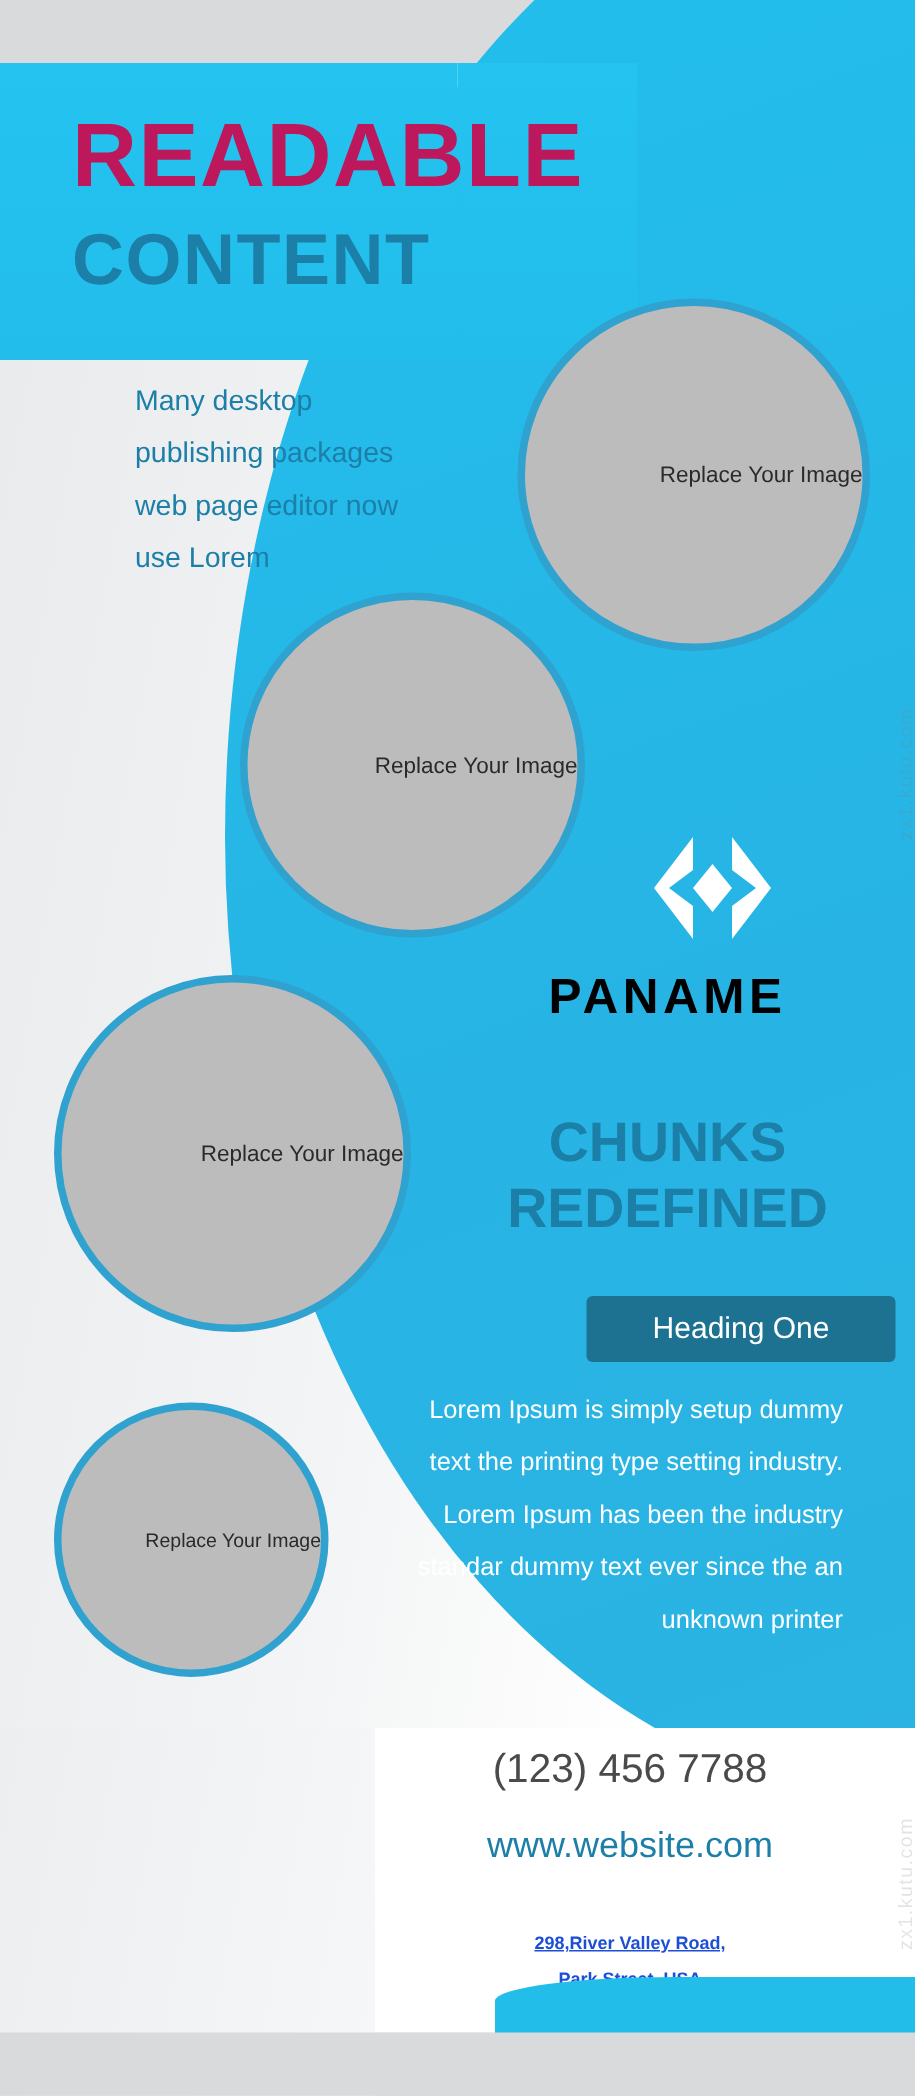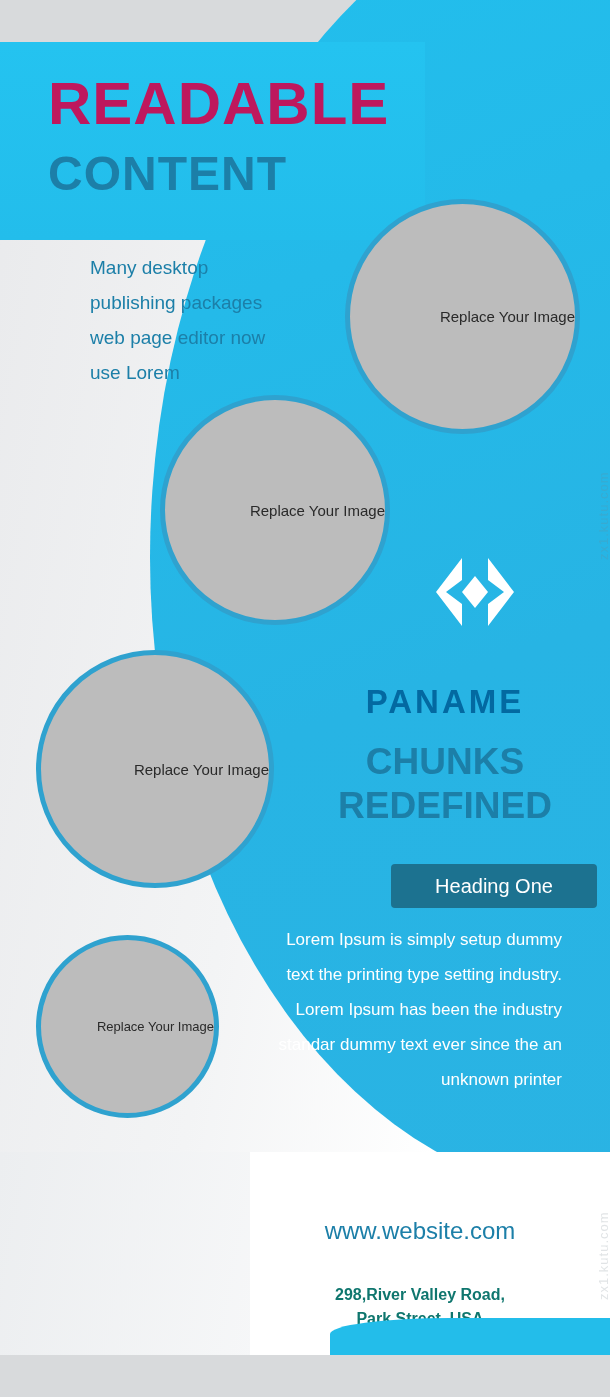--- a/index.html
+++ b/index.html
@@ -74,22 +74,22 @@
   .c2{left:160px;top:395px;width:230px;height:230px;font-size:15px;}
   .c3{left:36px;top:650px;width:238px;height:238px;font-size:15px;}
   .c4{left:36px;top:935px;width:183px;height:183px;font-size:13px;}
   .c5{left:44px;top:1173px;width:196px;height:196px;font-size:13px;}
 
   
   .logo{
     position:absolute;left:428px;top:552px;width:94px;height:80px;
   }
   .brand{
-    position:absolute;left:320px;top:683px;width:250px;
-    text-align:center;color:#0369a1;font-size:33px;font-weight:bold;letter-spacing:3px;
+    position:absolute;left:320px;top:645px;width:250px;
+    text-align:center;color:#000000;font-size:33px;font-weight:bold;letter-spacing:3px;
   }
   .head1{
     position:absolute;left:300px;top:740px;width:290px;
     text-align:center;color:#1c7fa8;font-size:37px;font-weight:bold;line-height:44px;
   }
   .btn{
     position:absolute;left:353px;top:864px;
     width:206px;height:44px;
     background:#1c7290;border-radius:4px;
     display:flex;align-items:center;justify-content:center;
@@ -111,21 +111,21 @@
   .phone{
     position:absolute;left:270px;top:1164px;width:300px;
     text-align:center;color:#4a4a4a;font-size:27px;
   }
   .web{
     position:absolute;left:270px;top:1217px;width:300px;
     text-align:center;color:#1c7fa8;font-size:24px;
   }
   .addr{
     position:absolute;left:270px;top:1283px;width:300px;
-    text-align:center;color:#0f766e;font-size:16px;font-weight:bold;line-height:24px;
+    text-align:center;color:#1d4ed8;font-size:12px;font-weight:bold;line-height:24px;text-decoration:underline;
   }
   .bottom-gray{
     position:absolute;left:0;top:1355px;width:610px;height:42px;
     background:#d8dadc;
   }
   .bottom-cyan2{
     position:absolute;left:330px;top:1318px;width:300px;height:40px;
     background:#23bdea;
     border-radius:40% 0 0 0;
   }
@@ -188,20 +188,21 @@
 
   <div class="btn">
     <span>Heading One</span>
   </div>
 
   <div class="para">Lorem Ipsum is simply setup dummy text the printing type setting industry. Lorem Ipsum has been the industry standar dummy text ever since the an unknown printer</div>
 
   <div class="footer"></div>
   <div class="footer-mask"></div>
 
+  <div class="phone">(123) 456 7788</div>
   <div class="web">www.website.com</div>
   <div class="addr">
     <div>298,River Valley Road,</div>
     <div>Park Street, USA</div>
   </div>
 
   <div class="bottom-cyan2"></div>
   <div class="bottom-gray"></div>
 
   <div class="wm wm1">zx1.kutu.com</div>

